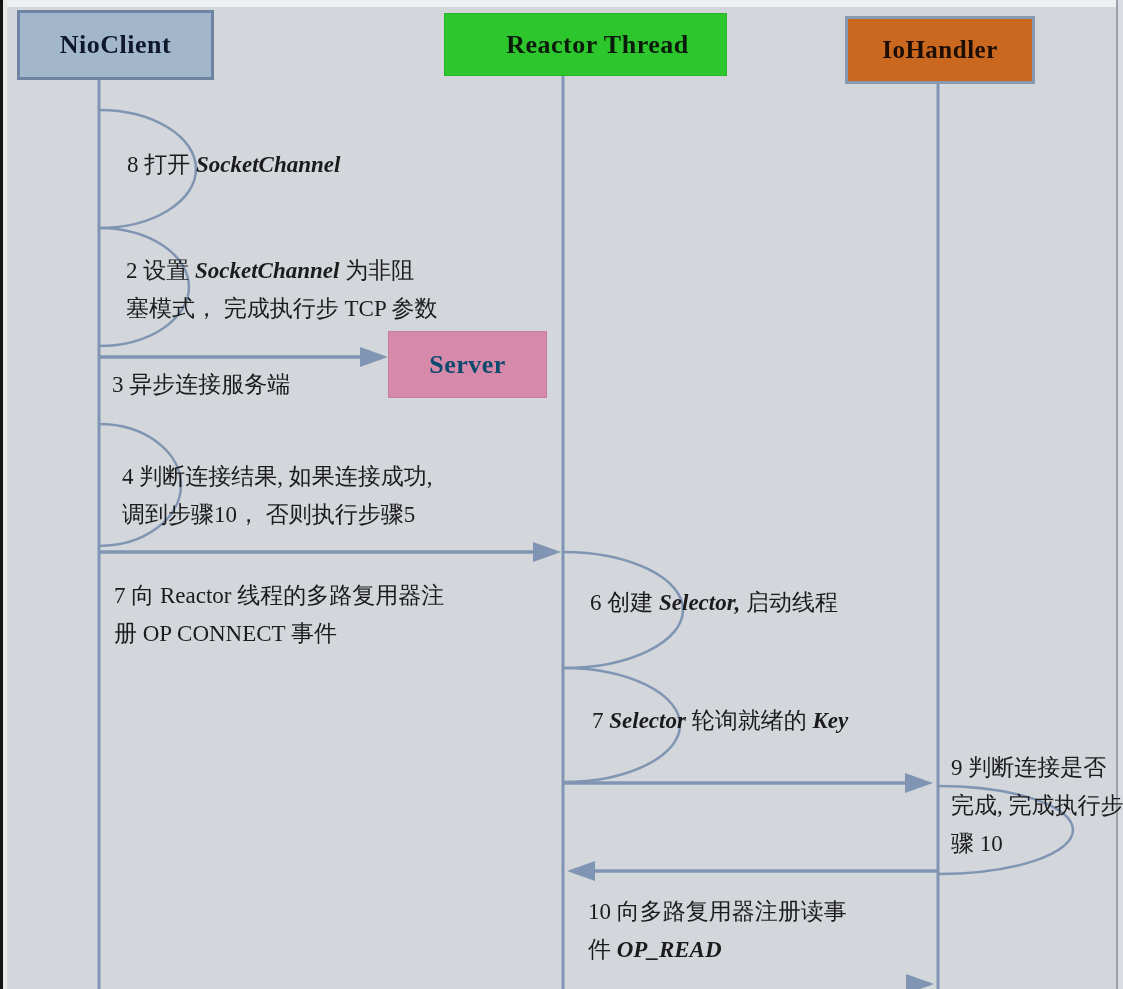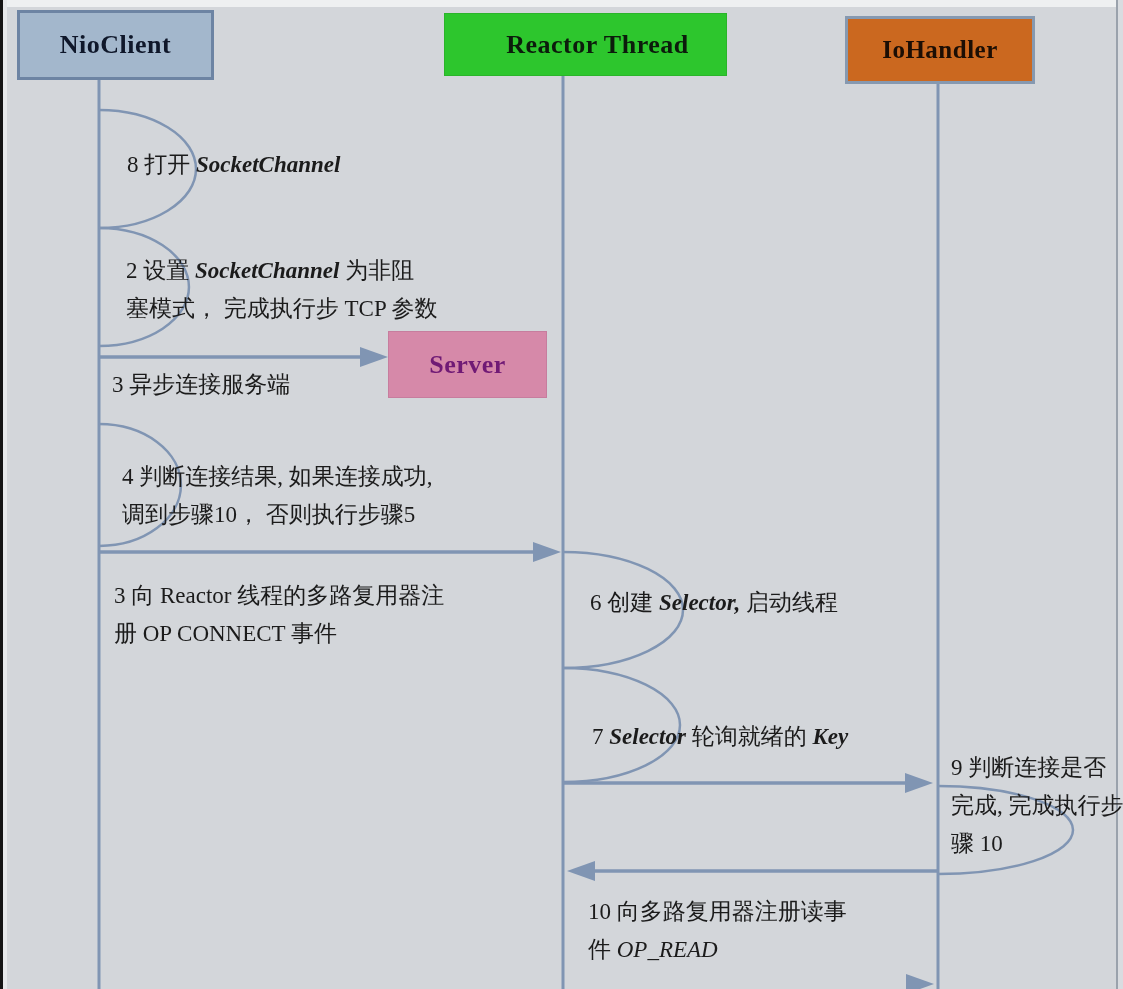--- a/index.html
+++ b/index.html
@@ -20,39 +20,39 @@
 
   .actor{
     position:absolute;
     display:flex;align-items:center;justify-content:center;
     font-weight:bold;
     letter-spacing:.5px;
   }
   .actor.nio{left:17px;top:10px;width:191px;height:64px;border:3px solid #6d84a3;font-size:26px;color:#0f172a;}
   .actor.reactor{left:444px;top:13px;width:257px;height:61px;border:1px solid #2ab42a;font-size:26px;color:#0c1c0c;padding-left:24px;}
   .actor.iohandler{left:845px;top:16px;width:184px;height:62px;border:3px solid #8699b0;font-size:25px;color:#1c0e04;}
-  .actor.server{left:388px;top:331px;width:157px;height:65px;border:1px solid #c77d9e;font-size:26px;color:#701a75;}
+  .actor.server{left:388px;top:331px;width:157px;height:65px;border:1px solid #c77d9e;font-size:26px;color:#0c4a6e;}
 
   svg.lines{position:absolute;left:0;top:0;pointer-events:none;}
 
   .step{
     position:absolute;
     font-size:23px;
     line-height:38px;
     white-space:pre-line;
   }
   .step b{font-weight:bold;font-style:italic;}
-  .bi{font-weight:normal;font-style:italic;}
+  .bi{font-weight:bold;font-style:italic;}
   .s1{left:127px;top:146px;}
   .s2{left:126px;top:252px;}
   .s3{left:112px;top:366px;}
   .s4{left:122px;top:458px;}
   .s5{left:114px;top:577px;}
   .s6{left:590px;top:584px;}
-  .s7{left:592px;top:702px;margin-top:16px;}
+  .s7{left:592px;top:702px;}
   .s8{left:581px;top:809px;}
   .s9{left:951px;top:749px;width:260px;}
   .s10{left:588px;top:893px;}
 </style>
 </head>
 <body>
 
 <div id="stage">
 
   <div class="edge-top"></div>
@@ -105,21 +105,21 @@
   <div class="step s1"><span>8 打开 </span><b>SocketChannel</b></div>
 
   <div class="step s2"><span>2 设置 </span><b>SocketChannel</b><span> 为非阻
 塞模式， 完成执行步 TCP 参数</span></div>
 
   <div class="step s3">3 异步连接服务端</div>
 
   <div class="step s4">4 判断连接结果, 如果连接成功,
 调到步骤10， 否则执行步骤5</div>
 
-  <div class="step s5">3 向 Reactor 线程的多路复用器注
+  <div class="step s5">7 向 Reactor 线程的多路复用器注
 册 OP CONNECT 事件</div>
 
   <div class="step s6"><span>6 创建 </span><b>Selector,</b><span> 启动线程</span></div>
 
   <div class="step s7"><span>7 </span><b>Selector</b><span> 轮询就绪的 </span><b>Key</b></div>
 
 
   <div class="step s9">9 判断连接是否
 完成, 完成执行步
 骤 10</div>

